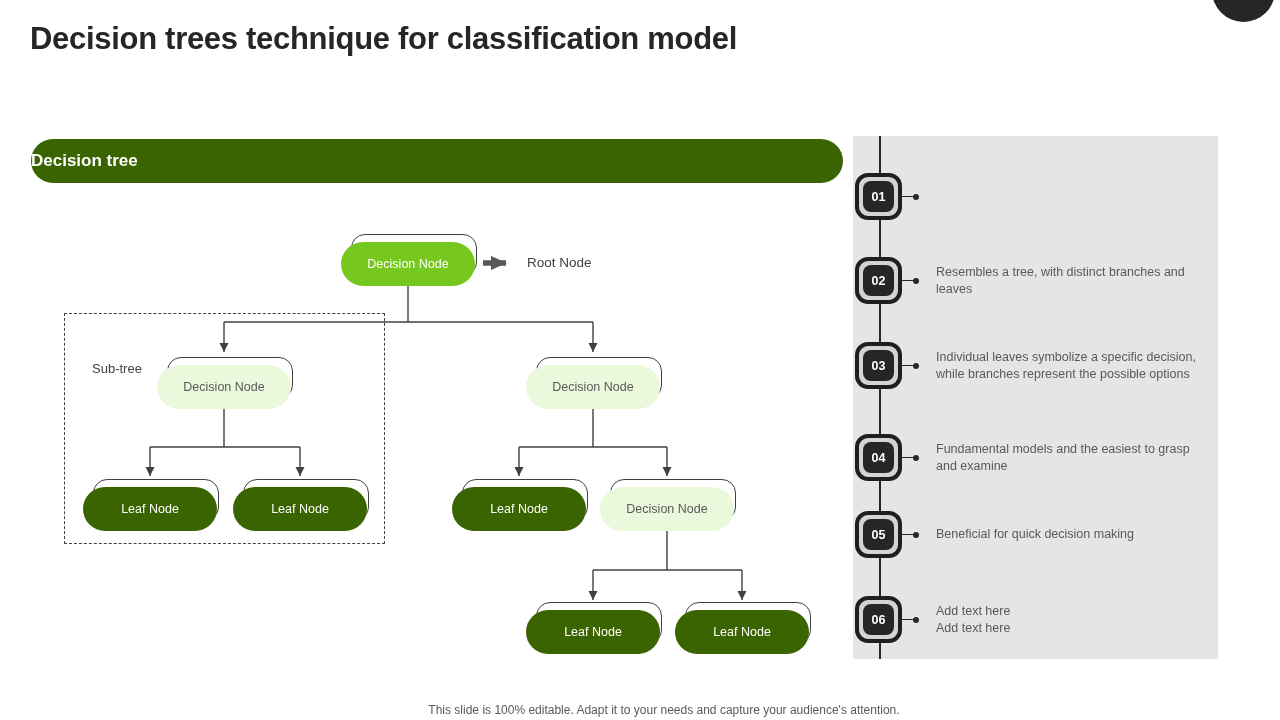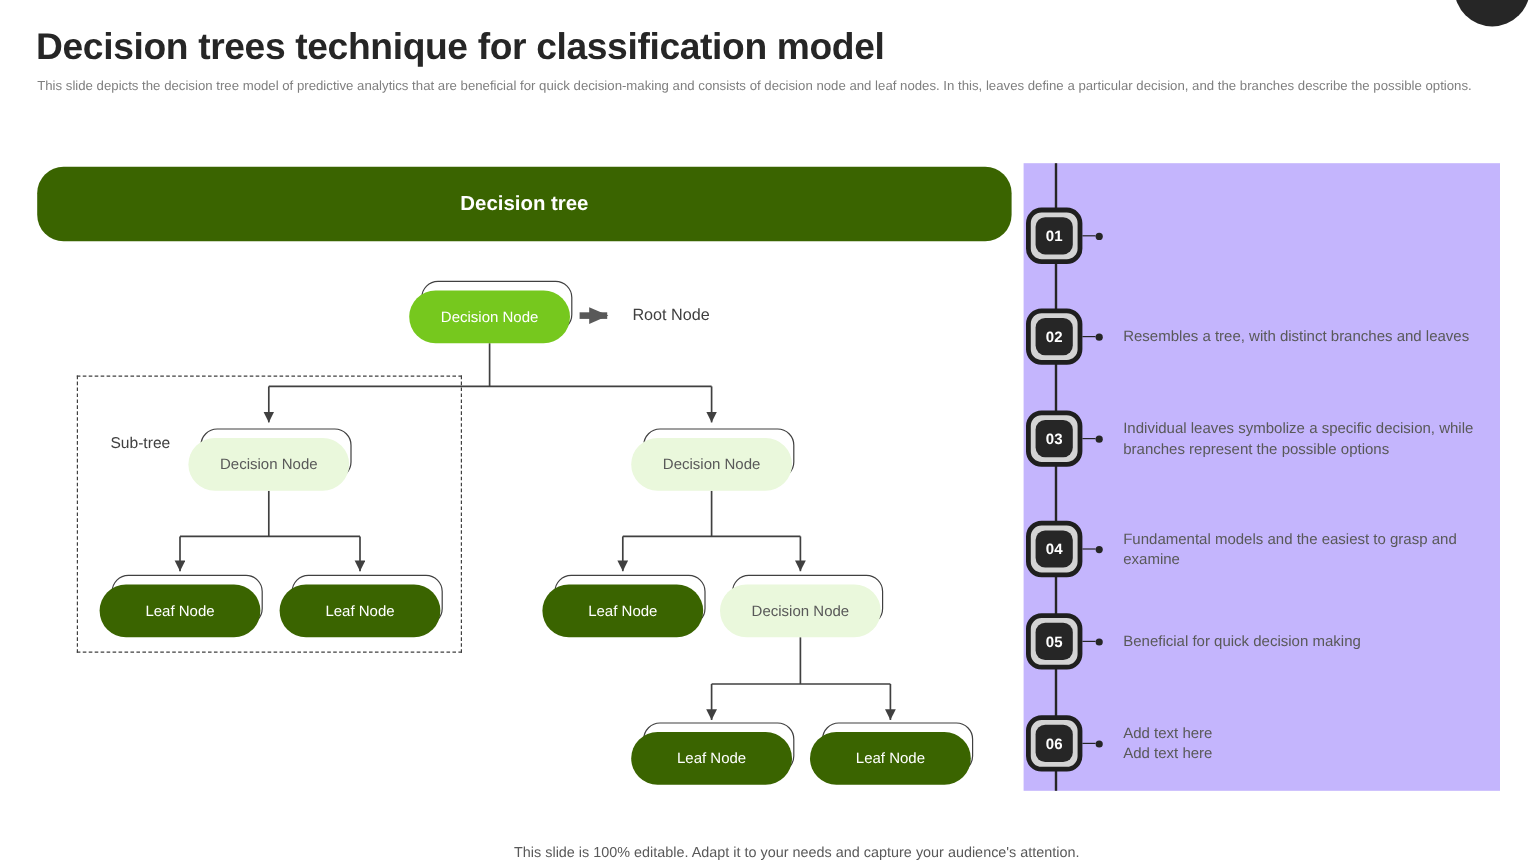--- a/index.html
+++ b/index.html
@@ -23,23 +23,23 @@
     letter-spacing: -0.3px;
   }
   .subtitle {
     position: absolute; left: 31px; top: 65px; width: 1216px;
     font-size: 11px; color: #7f7f7f; line-height: 1.45;
   }
 
   
   .banner {
     position: absolute; left: 31px; top: 139px;
-    width: 812px; height: 62px; border-radius: 22px;
+    width: 812px; height: 44px; border-radius: 22px;
     background: #3a6400;
-    display: flex; align-items: center; justify-content: center;
+    display: flex; align-items: center; justify-content: flex-start;
   }
   .banner span { color: #ffffff; font-size: 17px; font-weight: 700; }
 
   
   .node {
     position: absolute; width: 134px; height: 44px;
     border-radius: 22px;
     display: flex; align-items: center; justify-content: center;
     font-size: 12.5px;
   }
@@ -68,22 +68,22 @@
   }
   svg.connectors {
     position: absolute; left: 0; top: 0;
     width: 860px; height: 680px;
     pointer-events: none;
   }
 
   
   .sidebar {
     position: absolute; left: 853px; top: 136px;
-    width: 397px; height: 523px;
-    background: #c4b5fd;
+    width: 365px; height: 523px;
+    background: #e5e5e5;
   }
   .timeline {
     position: absolute; left: 26px; top: 0; bottom: 0;
     width: 1.5px; background: #262626;
   }
   .side-item {
     position: absolute; left: 0; right: 8px;
     display: flex; align-items: center;
   }
   .badge {
@@ -123,21 +123,20 @@
   }
 </style>
 </head>
 <body>
 
 <div class="slide">
 
   <div class="corner-circle"></div>
 
   <h1 class="title">Decision trees technique for classification model</h1>
-  <p class="subtitle">This slide depicts the decision tree model of predictive analytics that are beneficial for quick decision-making and consists of decision node and leaf nodes. In this, leaves define a particular decision, and the branches describe the possible options.</p>
 
   <div class="banner">
     <span>Decision tree</span>
   </div>
 
   <svg class="connectors" viewBox="0 0 860 680">
     <defs>
       <marker id="arrow" markerUnits="userSpaceOnUse" markerWidth="10" markerHeight="10" refX="9" refY="4.5" orient="auto">
         <path d="M0,0 L9,4.5 L0,9 z" fill="#404040"></path>
       </marker>

